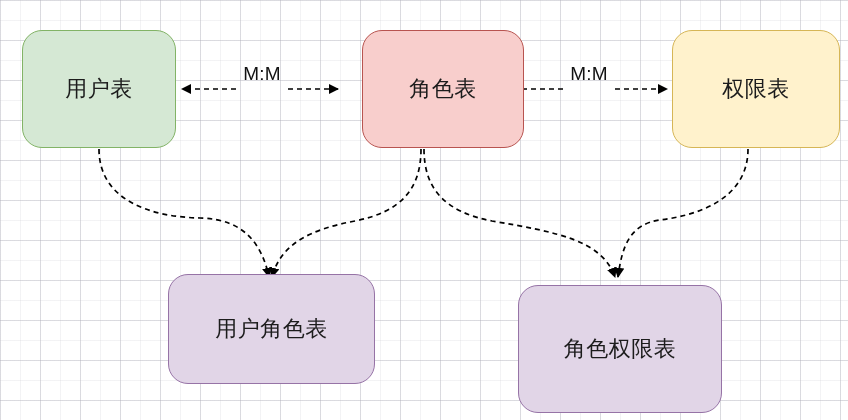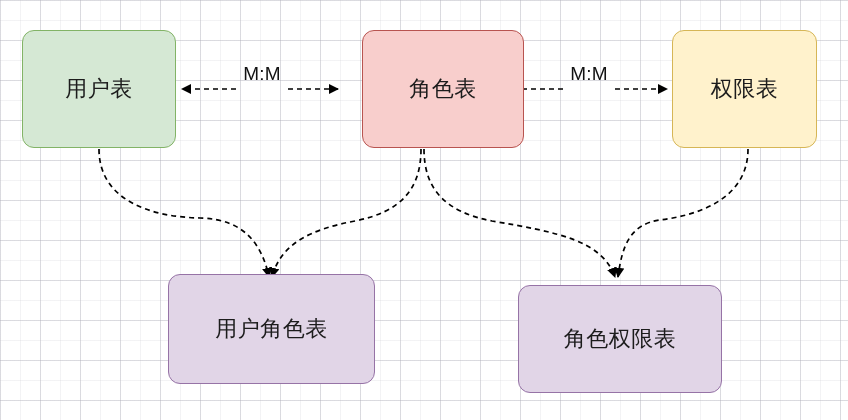--- a/index.html
+++ b/index.html
@@ -26,21 +26,21 @@
     position: absolute;
     left: 0;
     top: 0;
     width: 848px;
     height: 420px;
     pointer-events: none;
   }
   .node {
     position: absolute;
     box-sizing: border-box;
-    border-radius: 12px;
+    border-radius: 20px;
     border-width: 1.4px;
     border-style: solid;
     display: flex;
     align-items: center;
     justify-content: center;
     text-align: center;
   }
   .node-label {
     font-size: 22px;
     color: #1c1c1c;
@@ -104,25 +104,25 @@
   <div class="edge-label" style="left:589px; top:74px;">M:M</div>
 
   <div class="node" style="left:22px; top:30px; width:154px; height:118px; background:#d5e8d4; border-color:#82b366;">
     <span class="node-label">用户表</span>
   </div>
 
   <div class="node" style="left:362px; top:30px; width:162px; height:118px; background:#f8cecc; border-color:#b85450;">
     <span class="node-label">角色表</span>
   </div>
 
-  <div class="node" style="left:672px; top:30px; width:145px; height:118px; background:#fff2cc; border-color:#d6b656;">
+  <div class="node" style="left:672px; top:30px; width:168px; height:118px; background:#fff2cc; border-color:#d6b656;">
     <span class="node-label">权限表</span>
   </div>
 
   <div class="node" style="left:168px; top:274px; width:207px; height:110px; background:#e1d5e7; border-color:#9673a6;">
     <span class="node-label">用户角色表</span>
   </div>
 
-  <div class="node" style="left:518px; top:285px; width:204px; height:108px; background:#e1d5e7; border-color:#9673a6;">
+  <div class="node" style="left:518px; top:285px; width:204px; height:128px; background:#e1d5e7; border-color:#9673a6;">
     <span class="node-label">角色权限表</span>
   </div>
 
 </div>
 
 </body></html>

